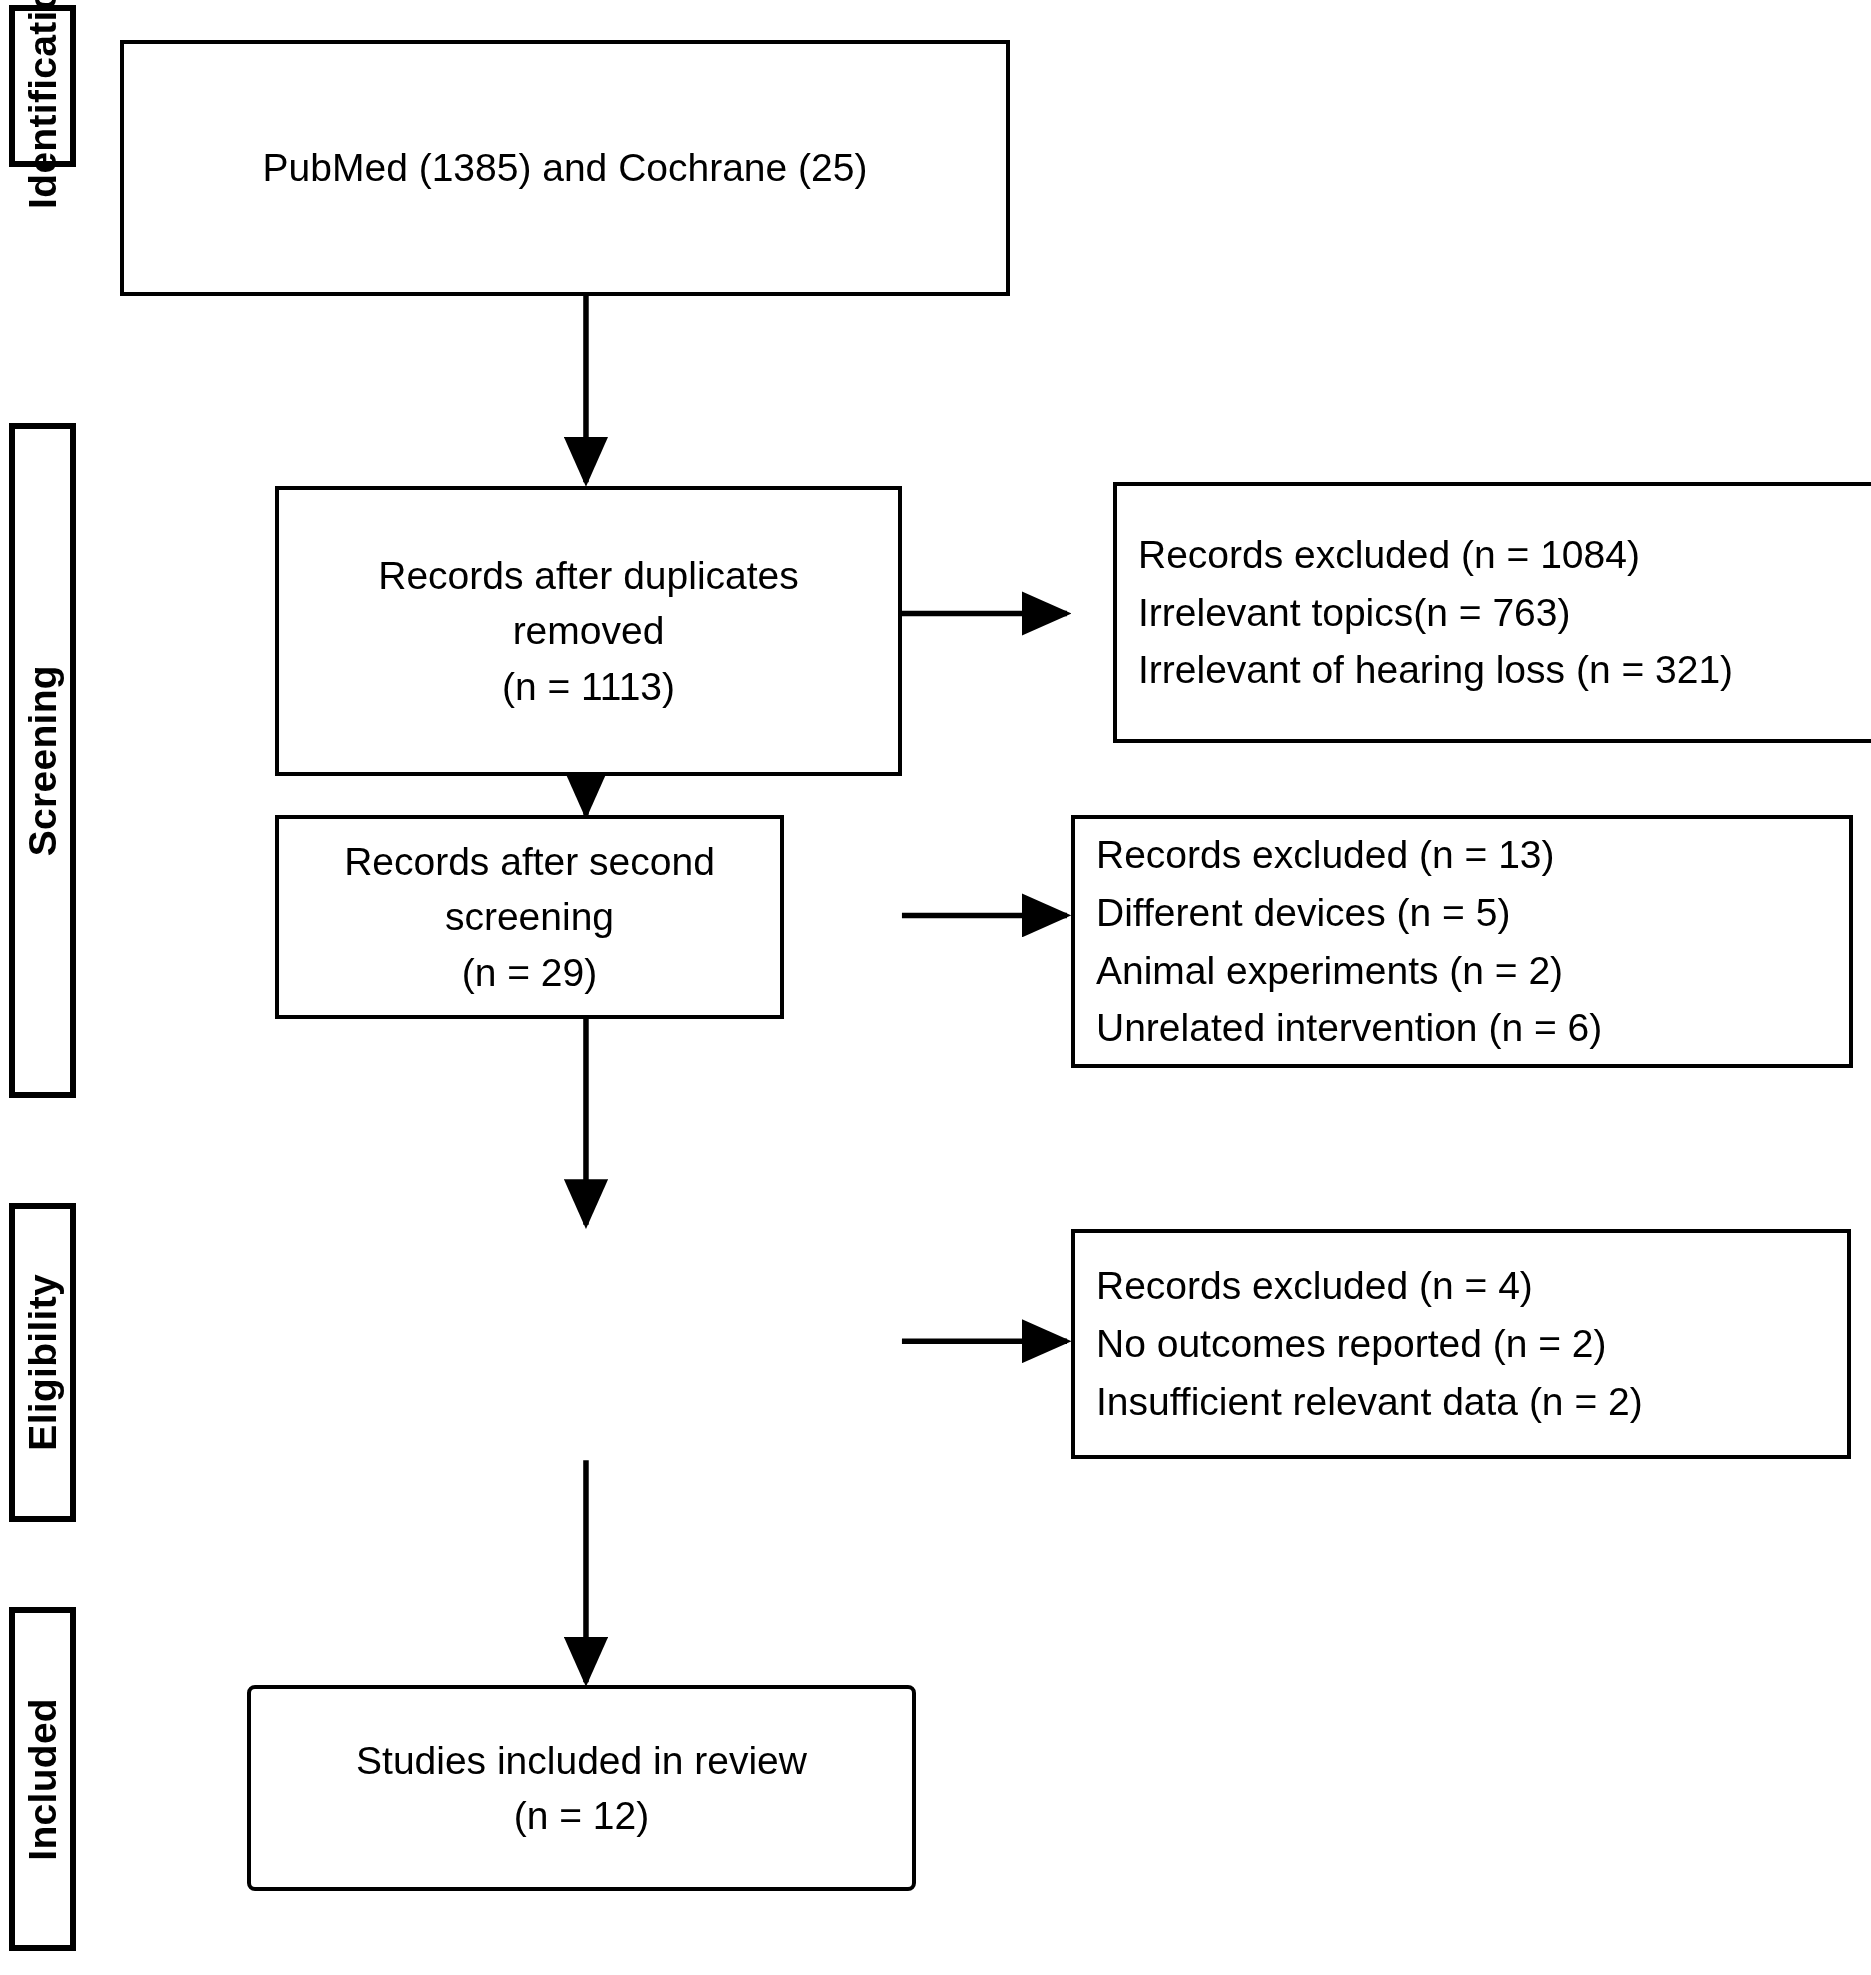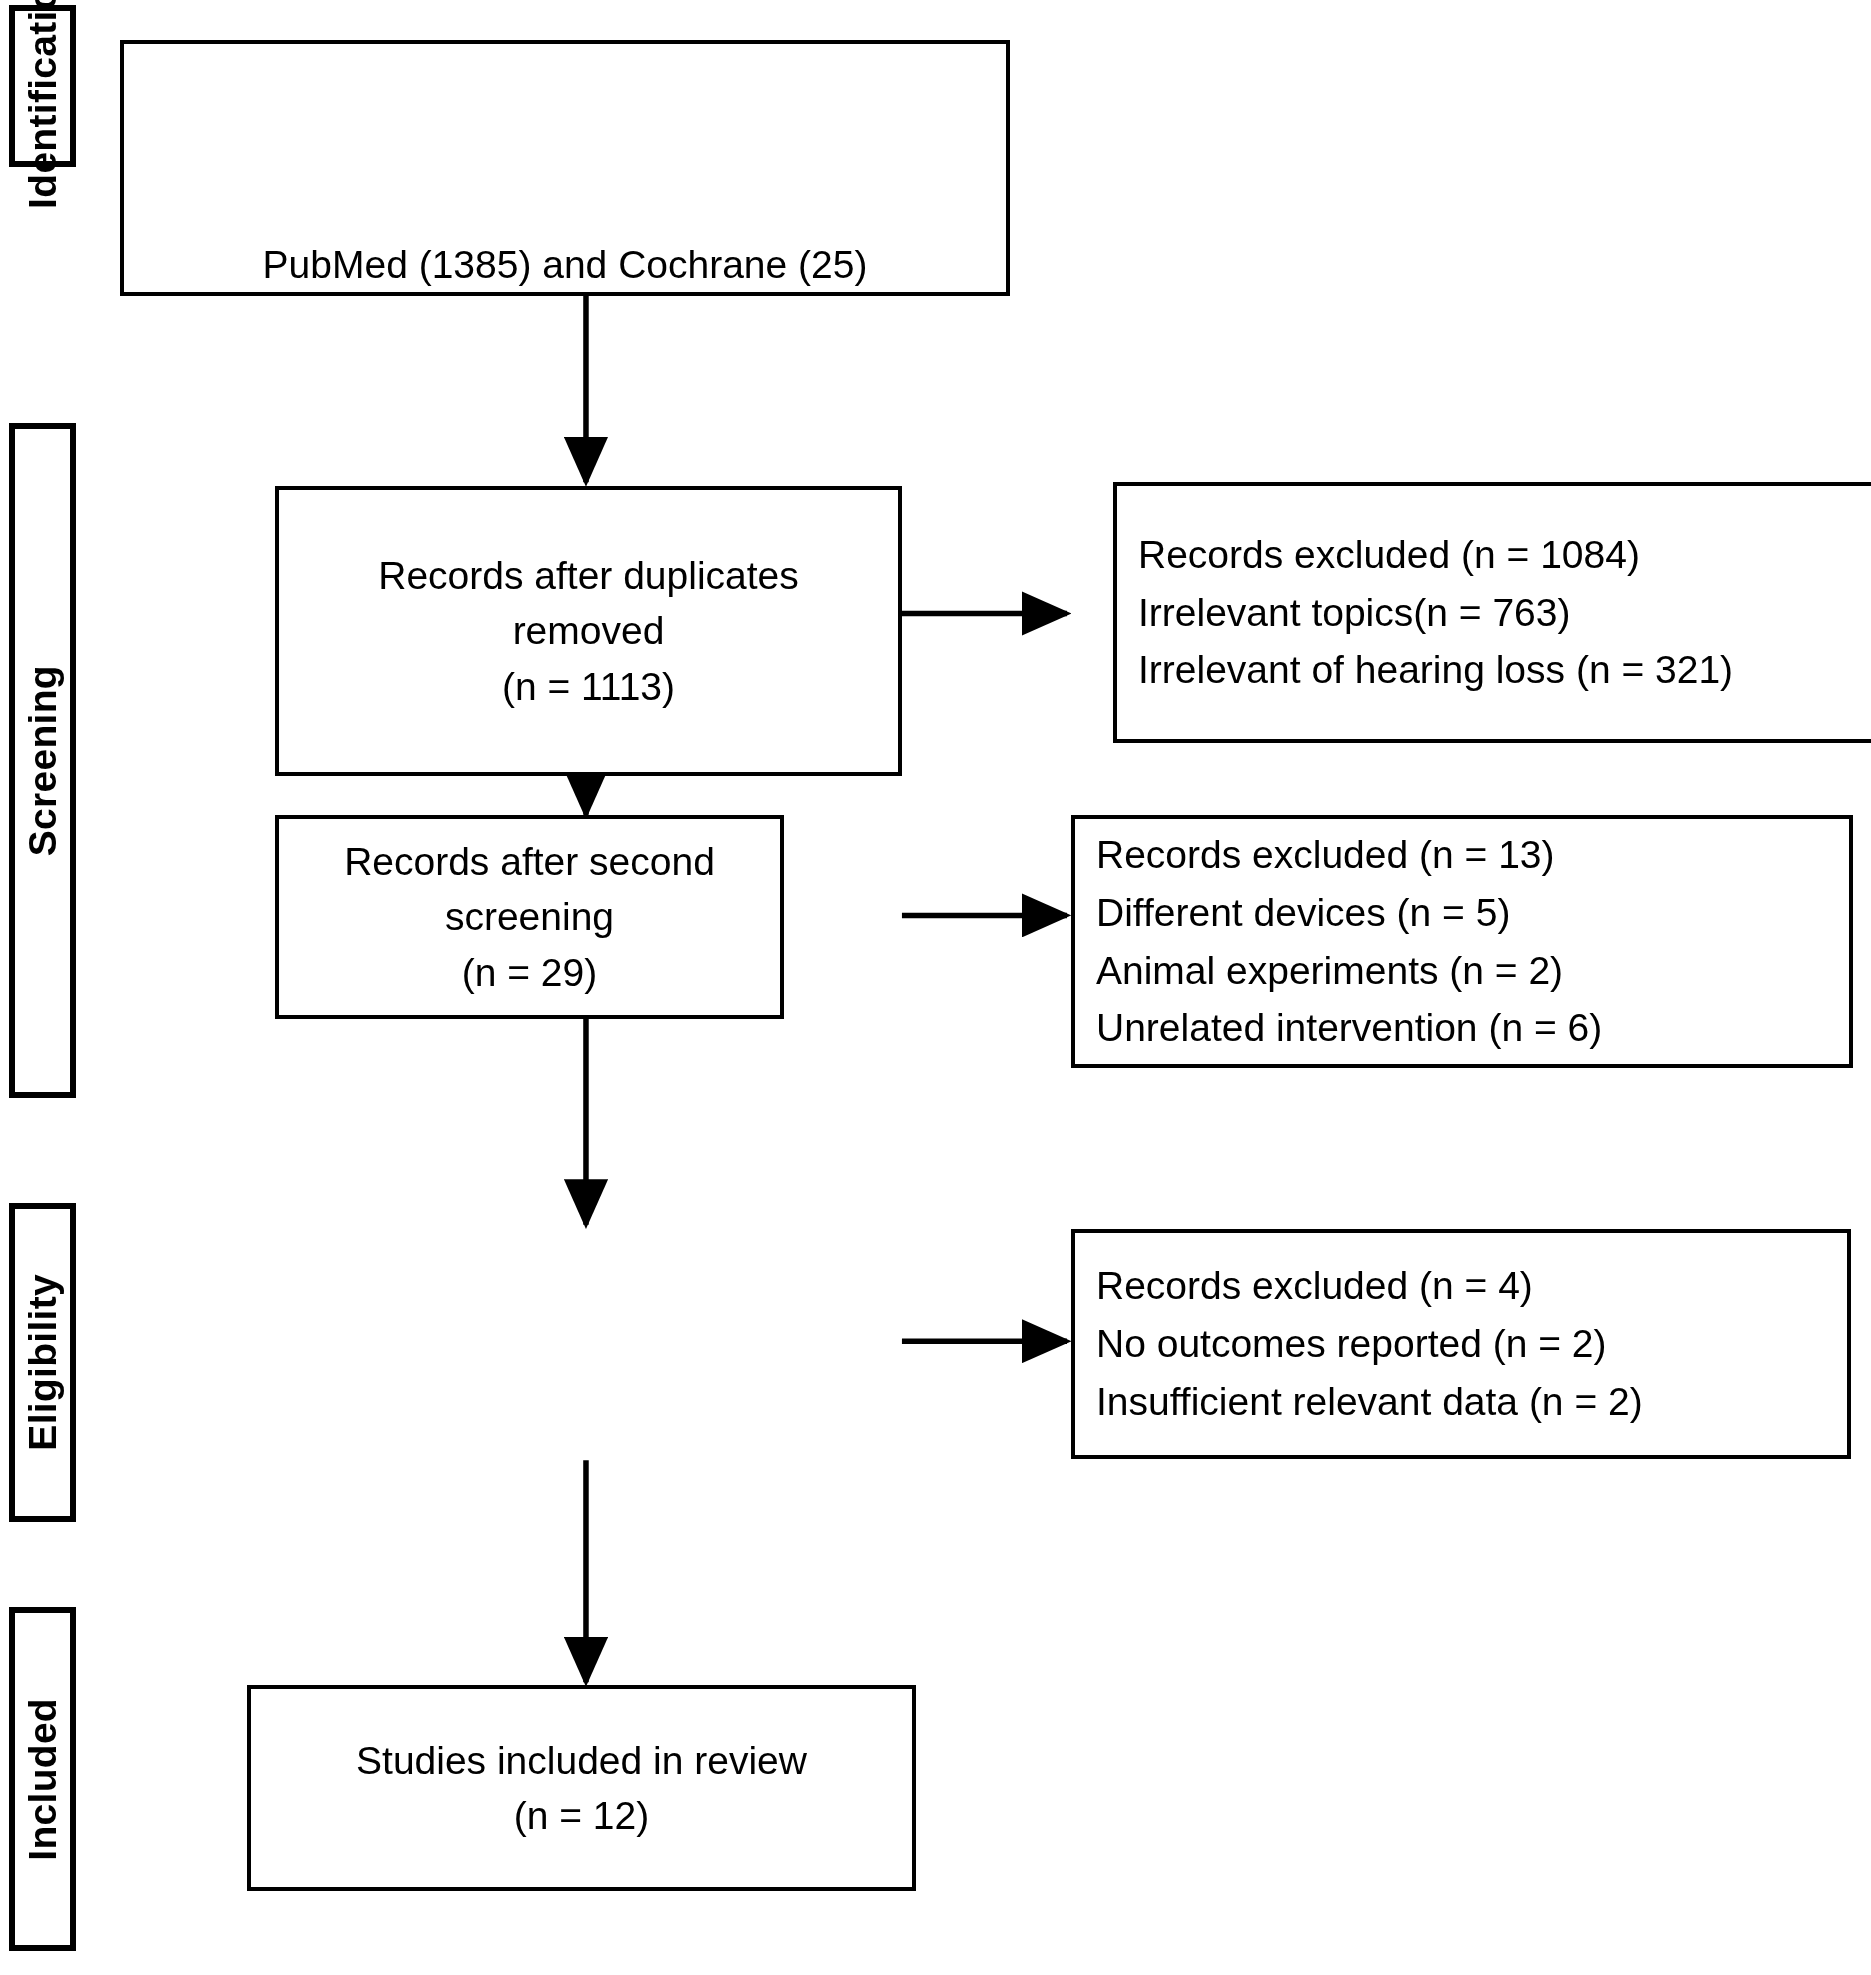--- a/index.html
+++ b/index.html
@@ -112,21 +112,21 @@
   </div>
 
   <div class="stage-label" style="left:8.6px; top:1203px; width:67px; height:319px;">
     <span class="vtext">Eligibility</span>
   </div>
 
   <div class="stage-label" style="left:8.6px; top:1607px; width:67px; height:344px;">
     <span class="vtext">Included</span>
   </div>
 
-  <div class="flow-box center-box" style="left:120px; top:40px; width:890px; height:256px;justify-content:flex-end;">
+  <div class="flow-box center-box" style="left:120px; top:40px; width:890px; height:256px;">
     <div class="line">PubMed  (1385) and Cochrane (25)</div>
   </div>
 
   <div class="flow-box center-box" style="left:275px; top:486px; width:627px; height:290px;">
     <div class="line">Records after duplicates</div>
     <div class="line">removed</div>
     <div class="line">(n = 1113)</div>
   </div>
 
   <div class="flow-box left-box" style="left:1071px; top:482px; width:782px; height:261px;margin-left:42px;">
@@ -148,19 +148,19 @@
     <div class="line">Unrelated intervention  (n = 6)</div>
   </div>
 
 
   <div class="flow-box left-box" style="left:1071px; top:1229px; width:780px; height:230px;">
     <div class="line">Records excluded (n = 4)</div>
     <div class="line">No outcomes reported (n = 2)</div>
     <div class="line">Insufficient  relevant data (n = 2)</div>
   </div>
 
-  <div class="flow-box center-box" style="left:247px; top:1685px; width:669px; height:206px;">
+  <div class="flow-box center-box" style="left:247px; top:1685px; width:669px; height:206px;border-radius:8px;">
     <div class="line">Studies included in review</div>
     <div class="line">(n = 12)</div>
   </div>
 
 </div>
 
 
 </body></html>

